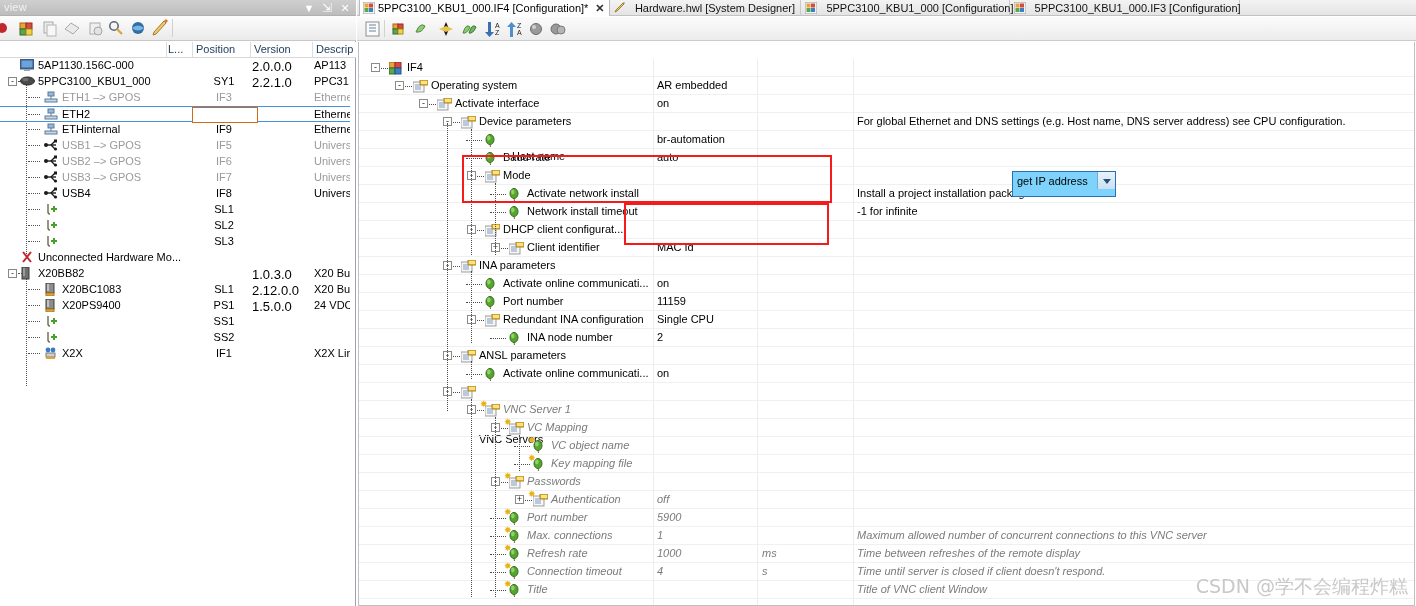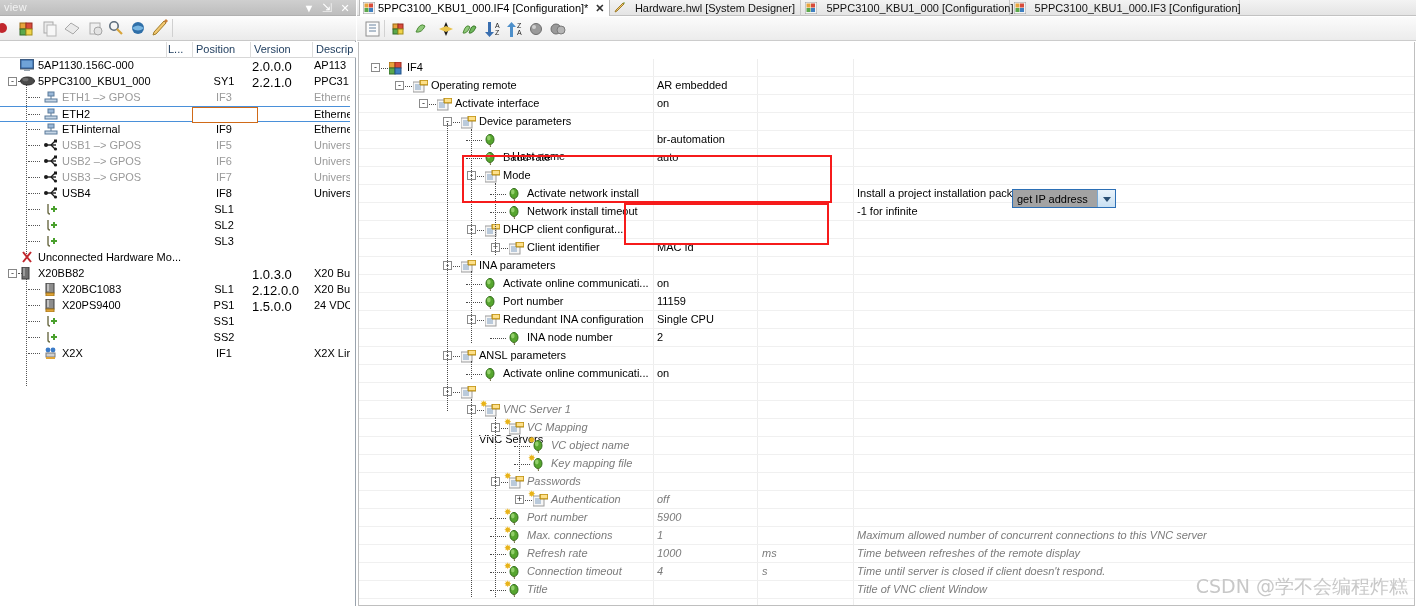--- a/index.html
+++ b/index.html
@@ -156,22 +156,22 @@
   }
 
   
   .redbox {
     position: absolute; border: 2.5px solid #f61b1b; background: transparent;
     pointer-events: none;
   }
 
   
   #combo {
-    position: absolute; left: 655px; top: 171px; width: 104px; height: 19px;
-    border: 1px solid #2c6fb5; background: #a3a3a3; margin-top: 18px;
+    position: absolute; left: 655px; top: 171px; width: 104px; height: 26px;
+    border: 1px solid #2c6fb5; background: #7dd3fc;
   }
   #combo-text {
     position: absolute; left: 4px; top: 3px; font-size: 11px; color: #000;
   }
   #combo-arrow {
     position: absolute; right: 0px; top: 0px; width: 18px; height: 17px;
     background: linear-gradient(#e9f3fb,#c9e0f2); border-left: 1px solid #7aa9d4;
     text-align: center; color: #2a4f73; font-size: 9px; line-height: 17px;
   }
   #dropdown {
@@ -622,21 +622,21 @@
             <span class="exp" style="left: 36px; top: 4px;">-</span>
             <span class="hline" style="left: 46px; top: 9px; width: 7px;"></span>
             <span class="fi" style="left: 54px; top: 3px;"><svg width="15" height="13">
                 <rect x="0" y="2" width="11" height="10" fill="#f6f6f6" stroke="#9b9b9b"></rect>
                 <line x1="2" y1="5" x2="8" y2="5" stroke="#7e9ec0"></line>
                 <line x1="2" y1="7" x2="8" y2="7" stroke="#7e9ec0"></line>
                 <line x1="2" y1="9" x2="8" y2="9" stroke="#7e9ec0"></line>
                 <polygon points="7,0 15,0 15,5 7,5" fill="#f2c03a" stroke="#a8841c"></polygon>
                 <polygon points="8,1 14,1 14,4 8,4" fill="#fde08a"></polygon>
               </svg></span>
-            <span class="g-name" style="left: 72px;">Operating remote</span>
+            <span class="g-name" style="left: 72px;">Operating system</span>
             <span class="g-val">AR embedded</span>
           </div>
           <div class="grow" style="top: 36px;">
             <span class="exp" style="left: 60px; top: 4px;">-</span>
             <span class="hline" style="left: 70px; top: 9px; width: 7px;"></span>
             <span class="fi" style="left: 78px; top: 3px;"><svg width="15" height="13">
                 <rect x="0" y="2" width="11" height="10" fill="#f6f6f6" stroke="#9b9b9b"></rect>
                 <line x1="2" y1="5" x2="8" y2="5" stroke="#7e9ec0"></line>
                 <line x1="2" y1="7" x2="8" y2="7" stroke="#7e9ec0"></line>
                 <line x1="2" y1="9" x2="8" y2="9" stroke="#7e9ec0"></line>
@@ -651,20 +651,21 @@
             <span class="hline" style="left: 94px; top: 9px; width: 7px;"></span>
             <span class="fi" style="left: 102px; top: 3px;"><svg width="15" height="13">
                 <rect x="0" y="2" width="11" height="10" fill="#f6f6f6" stroke="#9b9b9b"></rect>
                 <line x1="2" y1="5" x2="8" y2="5" stroke="#7e9ec0"></line>
                 <line x1="2" y1="7" x2="8" y2="7" stroke="#7e9ec0"></line>
                 <line x1="2" y1="9" x2="8" y2="9" stroke="#7e9ec0"></line>
                 <polygon points="7,0 15,0 15,5 7,5" fill="#f2c03a" stroke="#a8841c"></polygon>
                 <polygon points="8,1 14,1 14,4 8,4" fill="#fde08a"></polygon>
               </svg></span>
             <span class="g-name" style="left: 120px;">Device parameters</span>
+            <span class="g-desc">For global Ethernet and DNS settings (e.g. Host name, DNS server address) see CPU configuration.</span>
           </div>
           <div class="grow" style="top: 72px;">
             <span class="hline" style="left: 107px; top: 9px; width: 16px;"></span>
             <span class="fi" style="left: 126px; top: 3px;"><svg width="12" height="13">
                 <ellipse cx="5" cy="5.5" rx="4" ry="5" fill="#56a52e" stroke="#2f6b17"></ellipse>
                 <ellipse cx="3.8" cy="4" rx="1.8" ry="2.4" fill="#92cf6a"></ellipse>
                 <line x1="5" y1="10" x2="5.5" y2="13" stroke="#6b6b3a"></line>
               </svg></span>
             <span class="g-name" style="left: 153px; margin-top: 17px;">Host name</span>
             <span class="g-val">br-automation</span>

